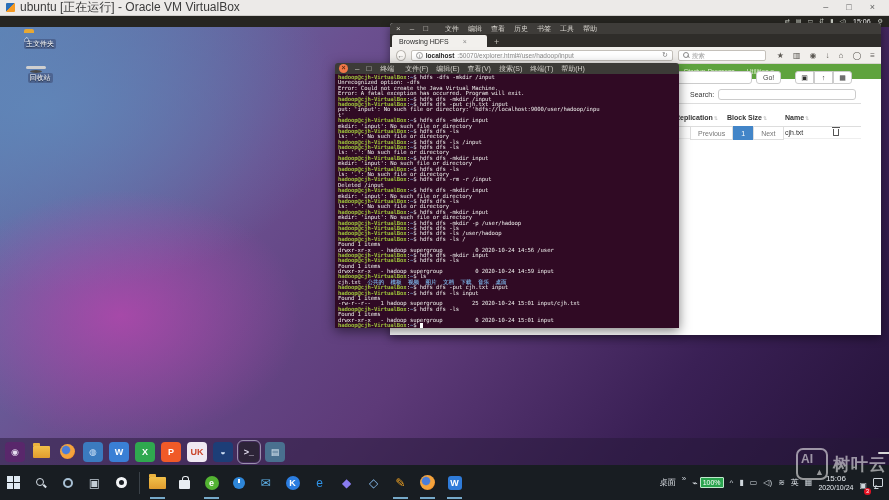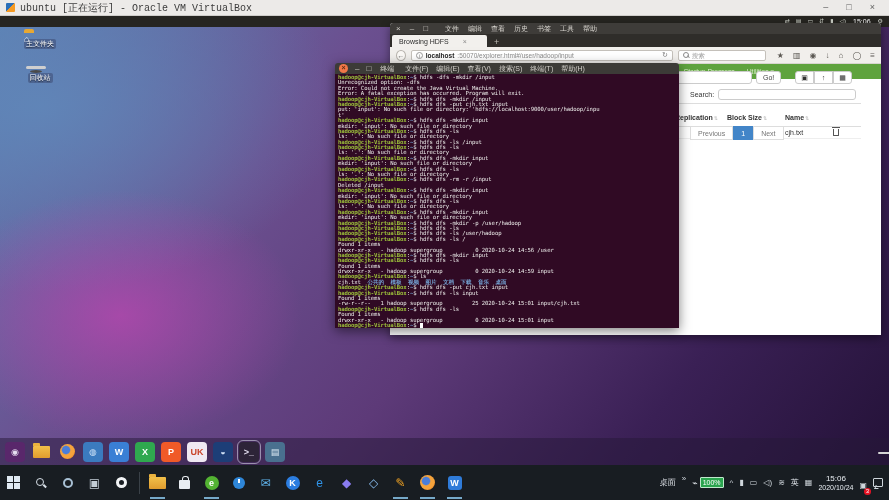--- a/index.html
+++ b/index.html
@@ -3,21 +3,21 @@
 <meta charset="utf-8">
 <style>
   html,body{margin:0;padding:0;background:#000;}
   *{box-sizing:border-box;}
   body{font-family:"Liberation Sans","DejaVu Sans",sans-serif;}
   #stage{position:relative;width:889px;height:500px;overflow:hidden;background:#222;}
 
   
   #vbox-titlebar{position:absolute;left:0;top:0;width:889px;height:16px;background:#eceae8;border-bottom:1px solid #cfcdca;display:flex;align-items:center;padding:0 6px;}
   .vbx-ico{width:9px;height:9px;margin-right:5px;border-radius:1px;background:linear-gradient(135deg,#2b6fb8 0 45%,#f59a23 45% 100%);}
-  #vbox-titlebar .ttl{font-size:10px;color:#3c3c3c;font-family:Liberation Mono, monospace;}
+  #vbox-titlebar .ttl{font-size:12px;color:#3c3c3c;}
   .vbx-controls{margin-left:auto;display:flex;gap:18px;padding-right:8px;}
   .vbx-controls span{font-size:9px;color:#5f5f5f;line-height:9px;cursor:default;}
 
   
   #vm{position:absolute;left:0;top:16px;width:889px;height:449px;overflow:hidden;
       background:
         radial-gradient(ellipse 260px 180px at 120px 300px, rgba(186,70,176,.75), rgba(186,70,176,0) 70%),
         radial-gradient(ellipse 420px 260px at 40px 90px, rgba(96,136,186,.85), rgba(96,136,186,0) 72%),
         linear-gradient(128deg,#5b80b2 0%,#6b5090 30%,#5d3a78 55%,#3a2055 78%,#241238 100%);}
 
@@ -459,14 +459,21 @@
         <div class="t2">2020/10/24</div>
       </span>
       <span id="notif">
         <span class="tg">▣</span>
         <span class="badge">3</span>
       </span>
       <span id="action-center"></span>
     </span>
   </div>
 
+  <div id="watermark">
+    <span id="wm-logo">
+      <span class="ai">AI</span>
+      <span class="mt">▲</span>
+    </span>
+    <span id="wm-text">树叶云</span>
+  </div>
 
 </div>
 
 </body></html>

